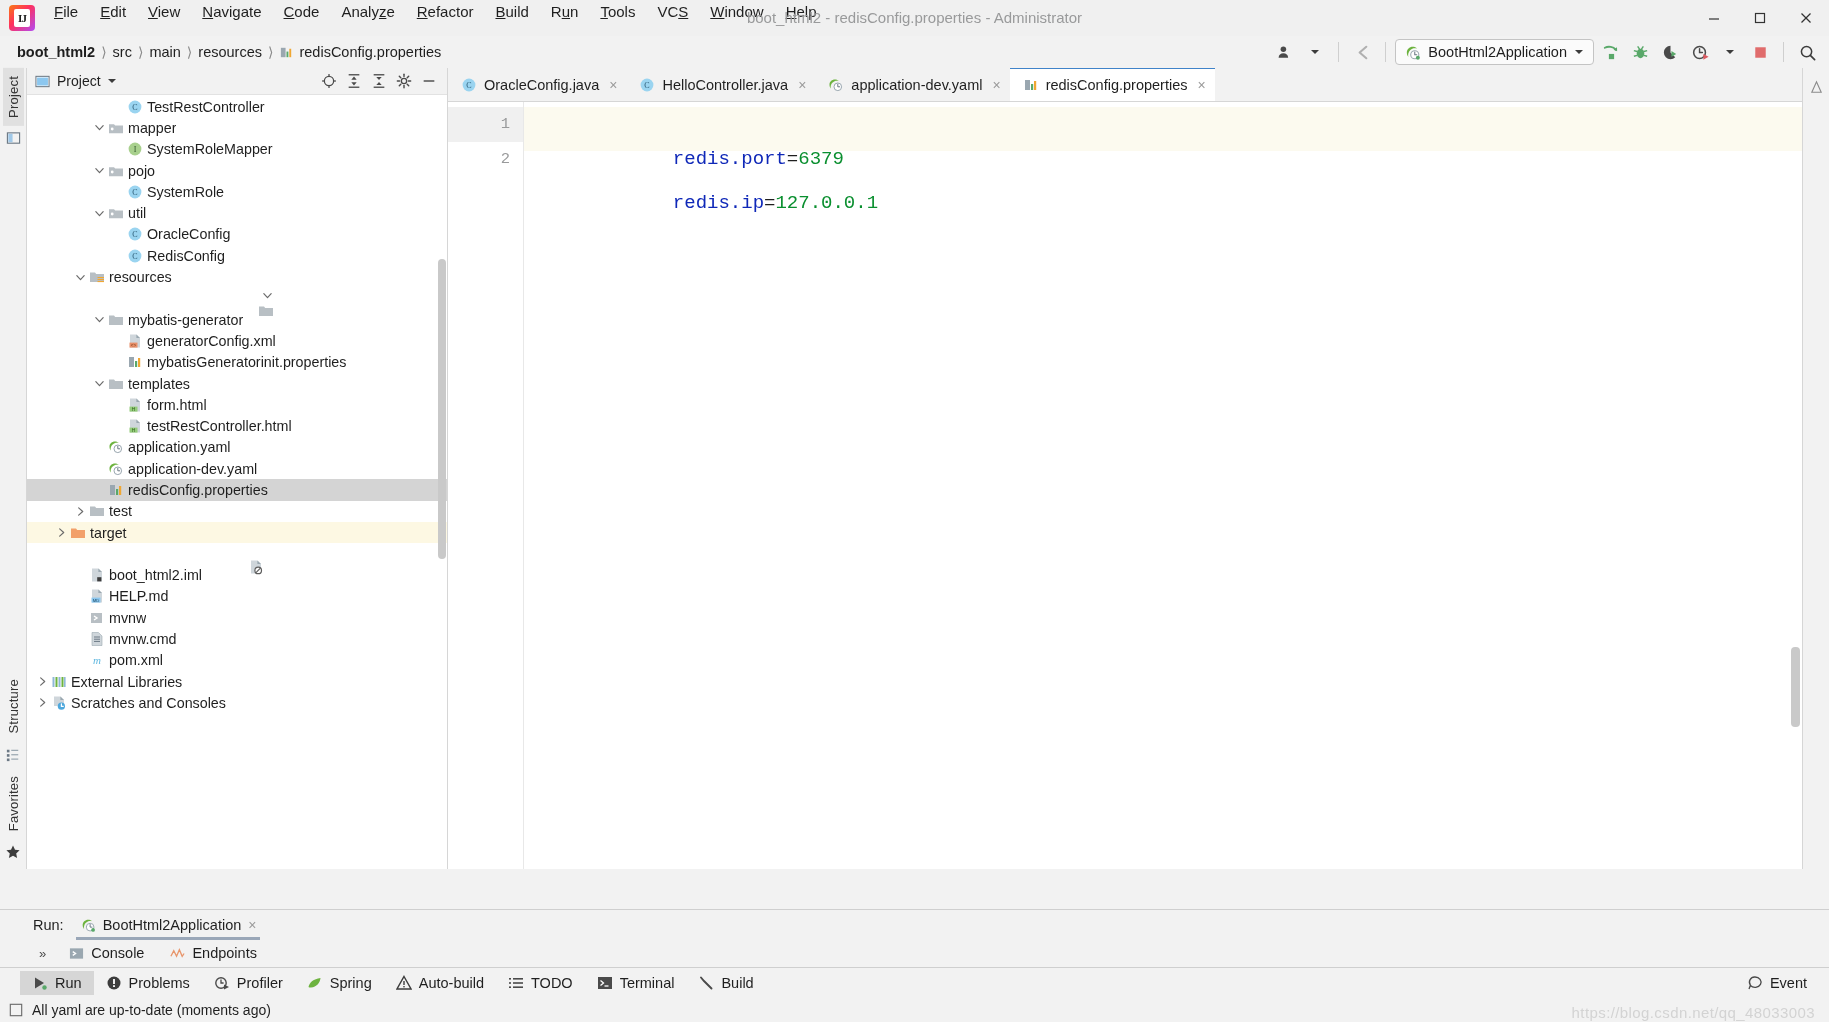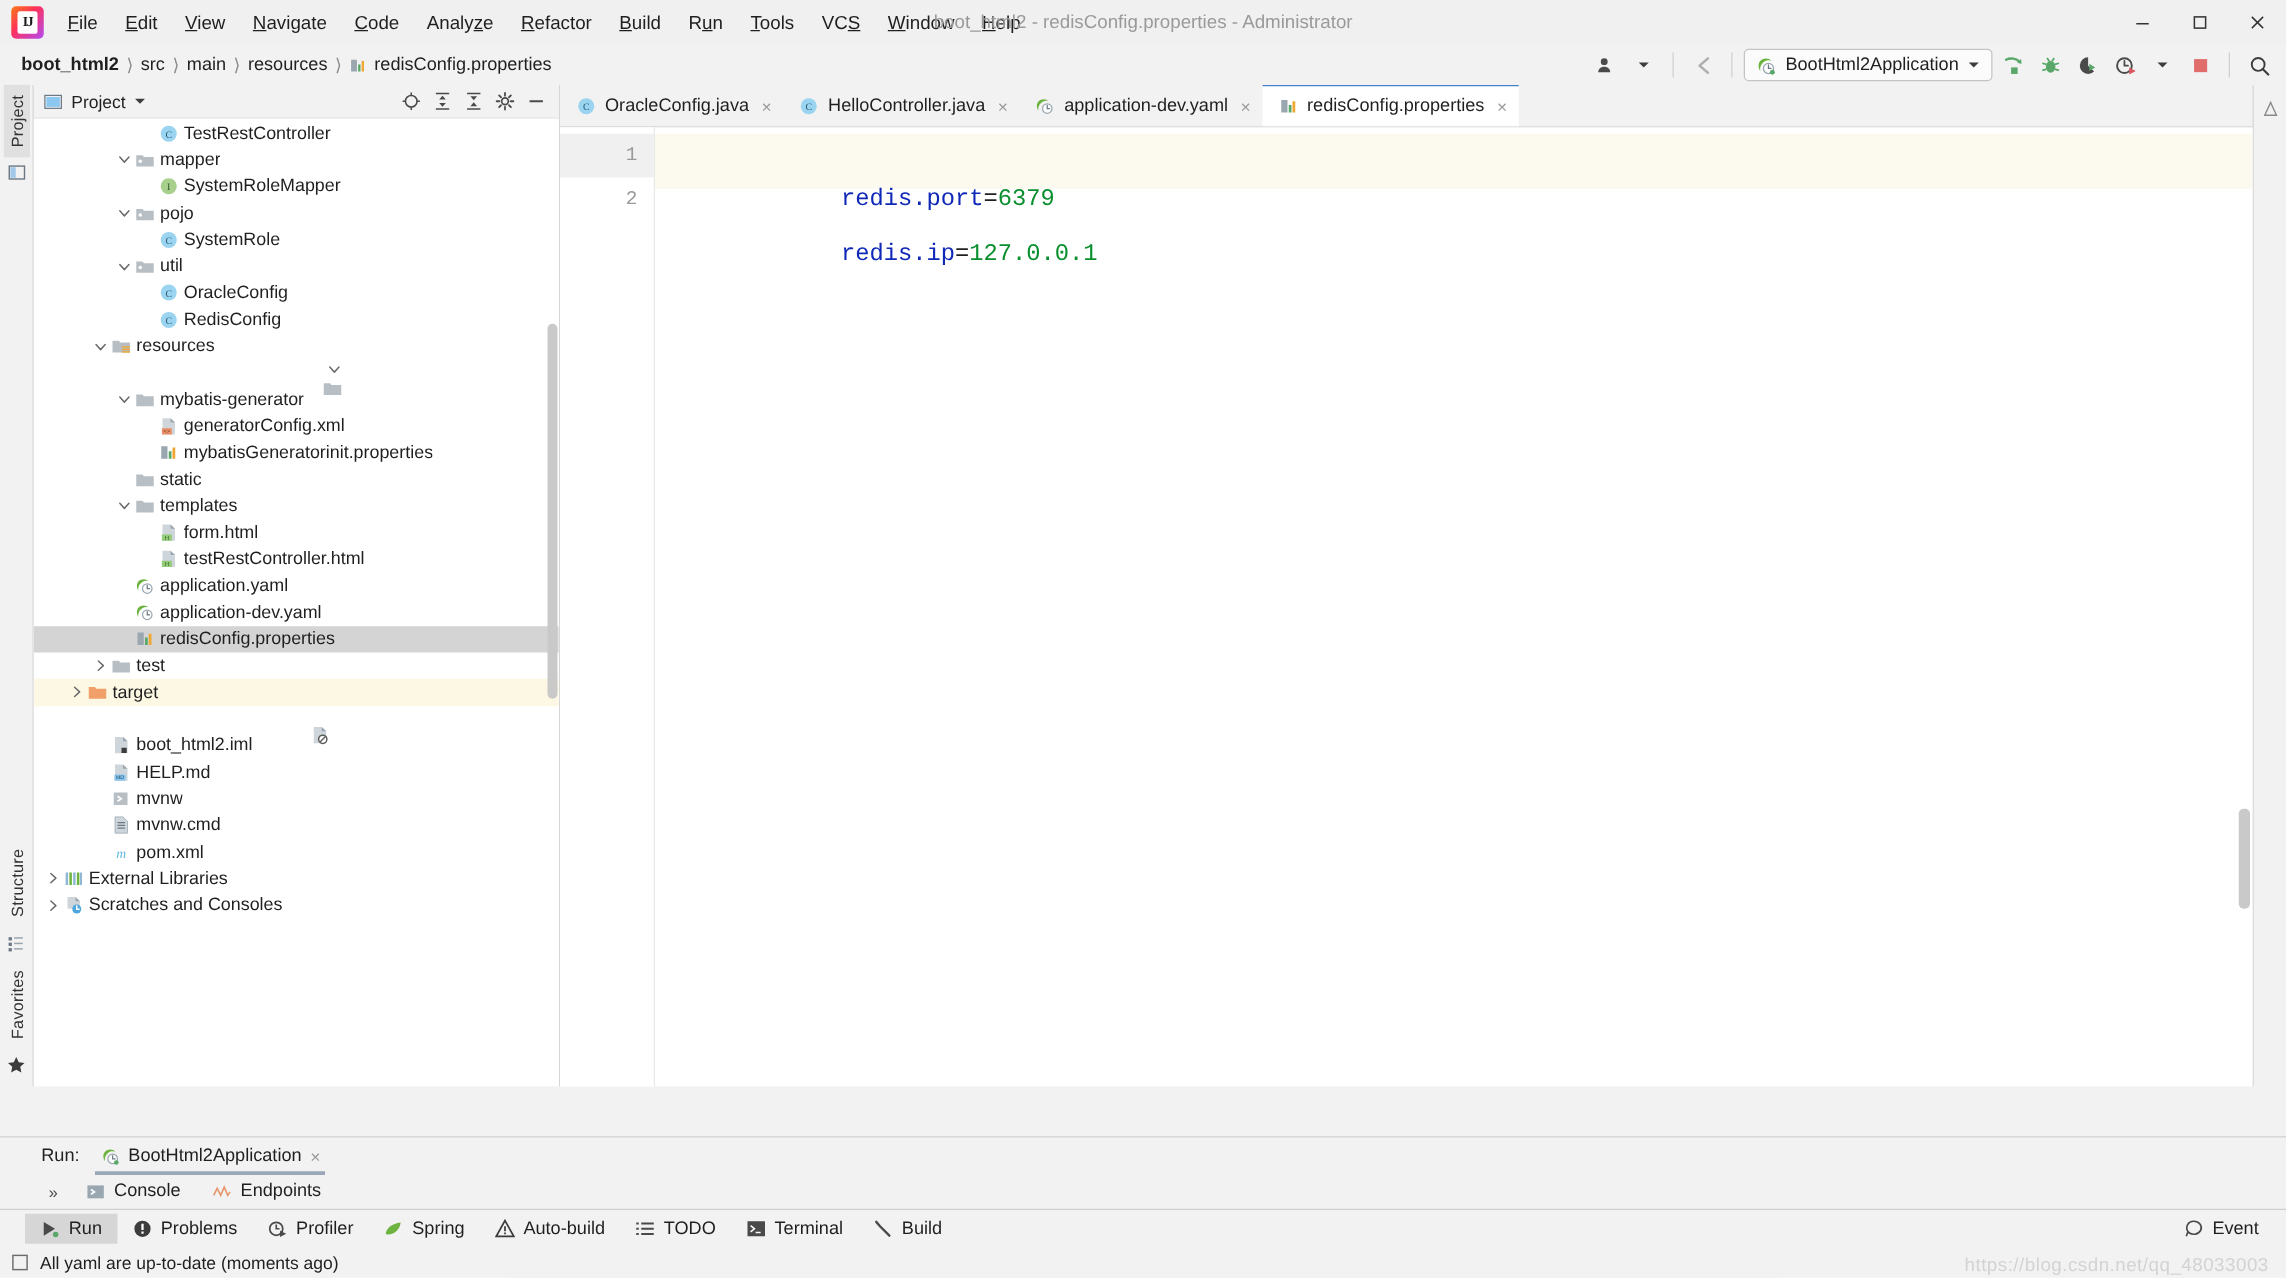--- a/index.html
+++ b/index.html
@@ -16,21 +16,21 @@
   .titlebar {
     height: 36px; background: #f0f0f0; display: flex; align-items: center;
     border-bottom: 0px solid #dcdcdc; flex: 0 0 36px; position: relative;
   }
   .app-logo { width: 26px; height: 26px; margin-left: 9px; margin-right: 8px; position: relative; flex: 0 0 26px; }
   .app-logo .sq { position: absolute; inset: 0; border-radius: 4px;
      background: linear-gradient(135deg,#f97a12 0%, #fe315d 42%, #b24bf3 100%); }
   .app-logo .ij { position: absolute; left: 5px; top: 4px; width: 16px; height: 18px;
      background:#fff; border-radius:2px; color:#1b1b1b; font-size:11px; font-weight:bold;
      font-family:"Liberation Serif", serif; text-align:center; line-height:18px; letter-spacing:-1px;}
-  .menubar { display: flex; align-items: center; height: 36px; }
+  .menubar { display: flex; align-items: flex-start; height: 36px; }
   .menu-item {
     font-size: 15px; color: #1f1f1f; padding: 3px 11px; cursor: default; white-space: nowrap;
   }
   .menu-item u { text-decoration: underline; }
   .win-title {
     position: absolute; left: 0; right: 0; text-align: center;
     font-size: 15px; color: #999a9b; pointer-events: none; top: 9px;
   }
   .win-ctrls { margin-left: auto; display: flex; height: 36px; }
   .win-btn { width: 46px; height: 36px; display:flex; align-items:center; justify-content:center;
@@ -571,29 +571,20 @@
             <span class="nicon">
               <svg width="16" height="16" viewBox="0 0 16 16">
                 <rect x="2" y="3" width="5" height="10" fill="#9aa7b0"></rect>
                 <rect x="8" y="7" width="2.2" height="6" fill="#59a869"></rect>
                 <rect x="11" y="4" width="2.2" height="9" fill="#f0a732"></rect>
               </svg>
             </span>
             <span class="nlabel">mybatisGeneratorinit.properties</span>
           </div>
           <div class="node" style="padding-left: 65px;">
-            <span class="twisty"></span>
-            <span class="nicon">
-              <svg width="16" height="16" viewBox="0 0 16 16">
-                <path d="M1 3.6 h5 l1.2 1.4 h7.8 v8 h-14z" fill="#b8bfc4"></path>
-              </svg>
-            </span>
-            <span class="nlabel">static</span>
-          </div>
-          <div class="node" style="padding-left: 65px;">
             <span class="twisty">
               <svg width="11" height="11" viewBox="0 0 12 12">
                 <path d="M2 4 L6 8.4 L10 4" fill="none" stroke="#6b6b6b" stroke-width="1.3" stroke-linecap="round" stroke-linejoin="round"></path>
               </svg>
             </span>
             <span class="nicon">
               <svg width="16" height="16" viewBox="0 0 16 16">
                 <path d="M1 3.6 h5 l1.2 1.4 h7.8 v8 h-14z" fill="#b8bfc4"></path>
               </svg>
             </span>

